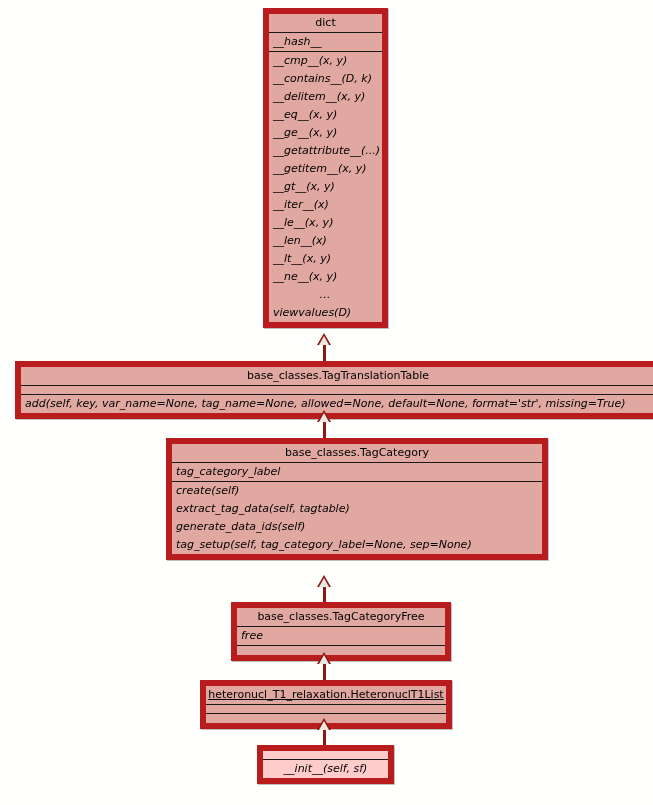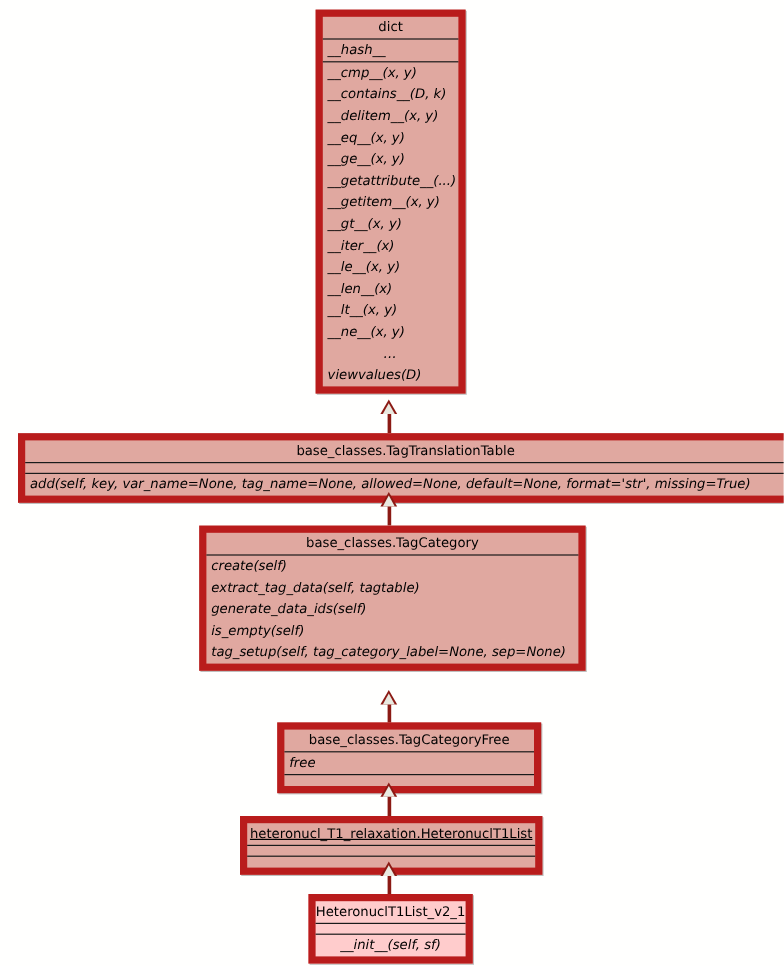--- a/index.html
+++ b/index.html
@@ -136,29 +136,31 @@
     </div>
     <div class="uml-compartment empty"></div>
     <div class="uml-compartment">
       <div class="uml-row">add(self, key, var_name=None, tag_name=None, allowed=None, default=None, format='str', missing=True)</div>
     </div>
   </div>
 
   <div class="edge-line" style="left:323px; top:421px; height:17px;"></div>
   <div class="edge-arrow" style="left:317px; top:410px;"></div>
 
-  <div class="uml-class" style="left:166px; top:438px; width:322px;">
+  <div class="uml-class" style="left:166px; top:438px; width:382px;">
     <div class="uml-compartment">
       <div class="uml-title">base_classes.TagCategory</div>
+    </div>
+    <div class="uml-compartment">
+      <div class="uml-row">tag_category_label</div>
     </div>
     <div class="uml-compartment">
       <div class="uml-row">create(self)</div>
       <div class="uml-row">extract_tag_data(self, tagtable)</div>
       <div class="uml-row">generate_data_ids(self)</div>
-      <div class="uml-row">is_empty(self)</div>
       <div class="uml-row">tag_setup(self, tag_category_label=None, sep=None)</div>
     </div>
   </div>
 
   <div class="edge-line" style="left:323px; top:586px; height:17px;"></div>
   <div class="edge-arrow" style="left:317px; top:575px;"></div>
 
   <div class="uml-class" style="left:231px; top:602px; width:220px;">
     <div class="uml-compartment">
       <div class="uml-title">base_classes.TagCategoryFree</div>
@@ -177,22 +179,19 @@
       <div class="uml-title">heteronucl_T1_relaxation.HeteronuclT1List</div>
     </div>
     <div class="uml-compartment empty"></div>
     <div class="uml-compartment empty"></div>
   </div>
 
   <div class="edge-line" style="left:323px; top:729px; height:16px;"></div>
   <div class="edge-arrow" style="left:317px; top:718px;"></div>
 
   <div class="uml-class focus" style="left:257px; top:745px; width:137px;">
-    <div class="uml-compartment">
-      <div class="uml-title">HeteronuclT1List_v2_1</div>
-    </div>
     <div class="uml-compartment empty"></div>
     <div class="uml-compartment">
       <div class="uml-row centered">__init__(self, sf)</div>
     </div>
   </div>
 
 </div>
 
 </body></html>

